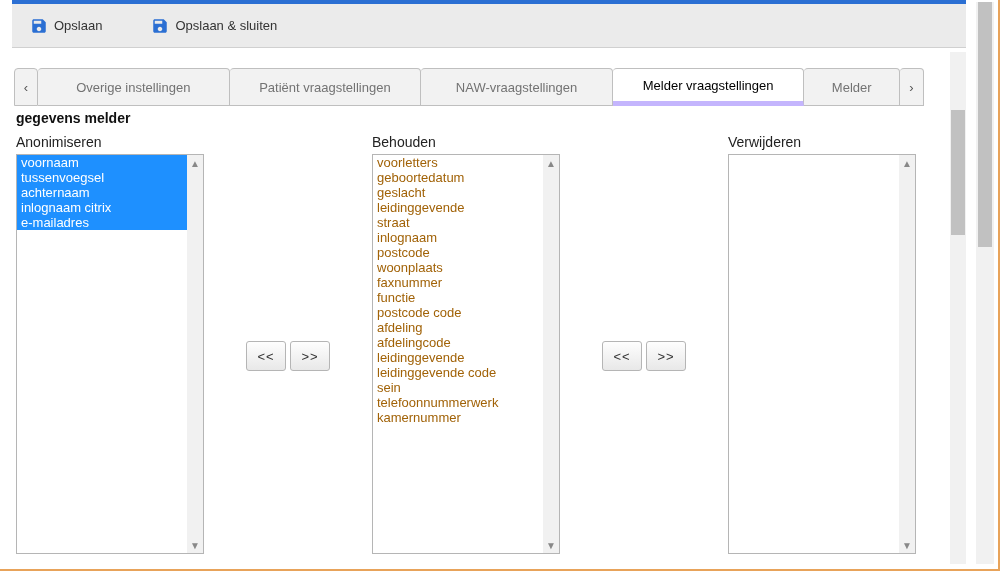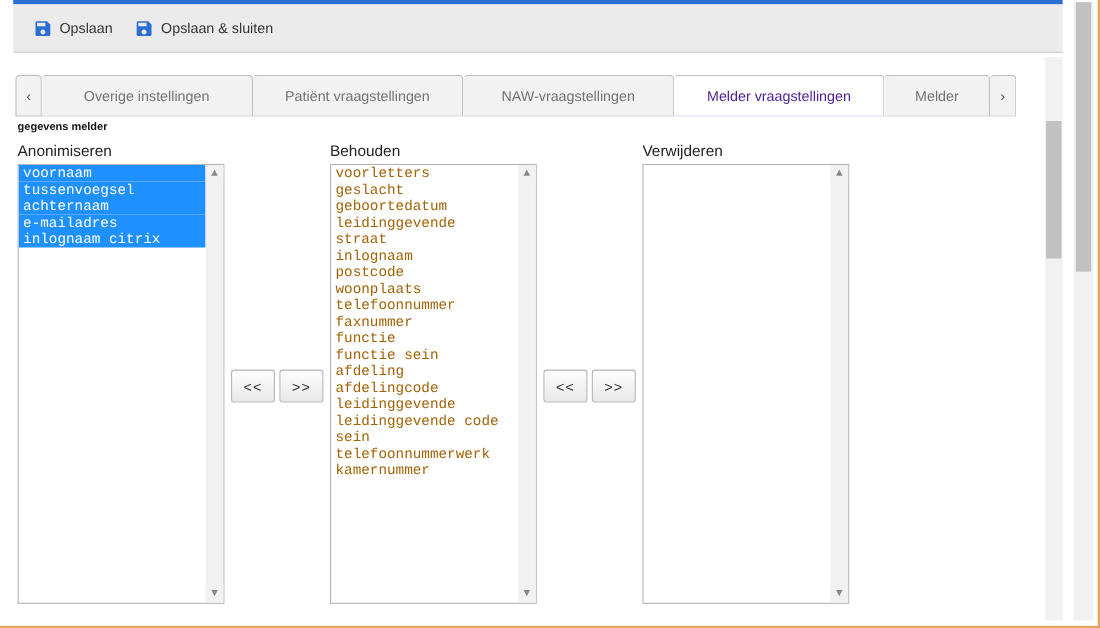--- a/index.html
+++ b/index.html
@@ -44,20 +44,21 @@
     background: #ffffff;
     border-top: 4px solid #2b6fd3;
   }
   .toolbar {
     height: 44px;
     background: #ebebeb;
     border-bottom: 1px solid #d0d0d0;
     display: flex;
     align-items: center;
     padding-left: 8px;
+    gap: 29px;
   }
   .tb-btn {
     display: flex;
     align-items: center;
     height: 30px;
     padding: 0 10px;
     cursor: pointer;
     color: #333;
   }
   .tb-btn svg { margin-right: 6px; }
@@ -108,53 +109,53 @@
     justify-content: center;
     cursor: pointer;
     color: #737373;
     border-radius: 4px 4px 0 0;
     padding: 0 8px;
     white-space: nowrap;
     overflow: hidden;
   }
   .tab.active {
     background: #ffffff;
-    border-bottom: 1px solid #c4b5fd;
-    color: #4c1d95;
+    border-bottom: 5px solid #c4b5fd;
+    color: #000000;
     text-align: right;
   }
   .section-title {
     font-weight: bold;
     padding: 4px 2px 4px 2px;
     color: #111;
-    font-size: 10px;
+    font-size: 14px;
   }
   .columns {
     display: flex;
     align-items: flex-start;
     padding: 4px 2px;
+    gap: 36px;
   }
   .col {
     display: flex;
     flex-direction: column;
   }
   .col-label {
     color: #222;
     margin-bottom: 4px;
     font-size: 14px;
   }
   .listbox {
     width: 188px;
     height: 400px;
     border: 1px solid #b5b5b5;
     background: #ffffff;
     position: relative;
     font-size: 13px;
     line-height: 15px;
-    font-family: Liberation Mono, monospace;
   }
   .listbox .lb-content {
     position: absolute;
     left: 0; top: 0; right: 16px; bottom: 0;
     overflow: hidden;
   }
   .listbox .lb-item {
     padding: 0 4px;
     white-space: nowrap;
     color: #a16207;
@@ -276,22 +277,22 @@
 
         <div class="columns">
 
           <div class="col">
             <div class="col-label">Anonimiseren</div>
             <div class="listbox">
               <div class="lb-content">
                   <div class="lb-item sel">voornaam</div>
                   <div class="lb-item sel">tussenvoegsel</div>
                   <div class="lb-item sel">achternaam</div>
+                  <div class="lb-item sel">inlognaam citrix</div>
                   <div class="lb-item sel">e-mailadres</div>
-                  <div class="lb-item sel">inlognaam citrix</div>
                 </div>
               <div class="lb-scroll">
                 <div class="arrow">▲</div>
                 <div style="flex:1"></div>
                 <div class="arrow" style="position:absolute;bottom:0;left:0;right:0">▼</div>
               </div>
             </div>
           </div>
 
           <div class="btn-col">
@@ -299,31 +300,30 @@
               <div class="mv-btn">&lt;&lt;</div>
               <div class="mv-btn">&gt;&gt;</div>
             </div>
           </div>
 
           <div class="col">
             <div class="col-label">Behouden</div>
             <div class="listbox">
               <div class="lb-content">
                   <div class="lb-item">voorletters</div>
+                  <div class="lb-item">geboortedatum</div>
                   <div class="lb-item">geslacht</div>
-                  <div class="lb-item">geboortedatum</div>
                   <div class="lb-item">leidinggevende</div>
                   <div class="lb-item">straat</div>
                   <div class="lb-item">inlognaam</div>
                   <div class="lb-item">postcode</div>
                   <div class="lb-item">woonplaats</div>
-                  <div class="lb-item">telefoonnummer</div>
                   <div class="lb-item">faxnummer</div>
                   <div class="lb-item">functie</div>
-                  <div class="lb-item">functie sein</div>
+                  <div class="lb-item">postcode code</div>
                   <div class="lb-item">afdeling</div>
                   <div class="lb-item">afdelingcode</div>
                   <div class="lb-item">leidinggevende</div>
                   <div class="lb-item">leidinggevende code</div>
                   <div class="lb-item">sein</div>
                   <div class="lb-item">telefoonnummerwerk</div>
                   <div class="lb-item">kamernummer</div>
                 </div>
               <div class="lb-scroll">
                 <div class="arrow">▲</div>

